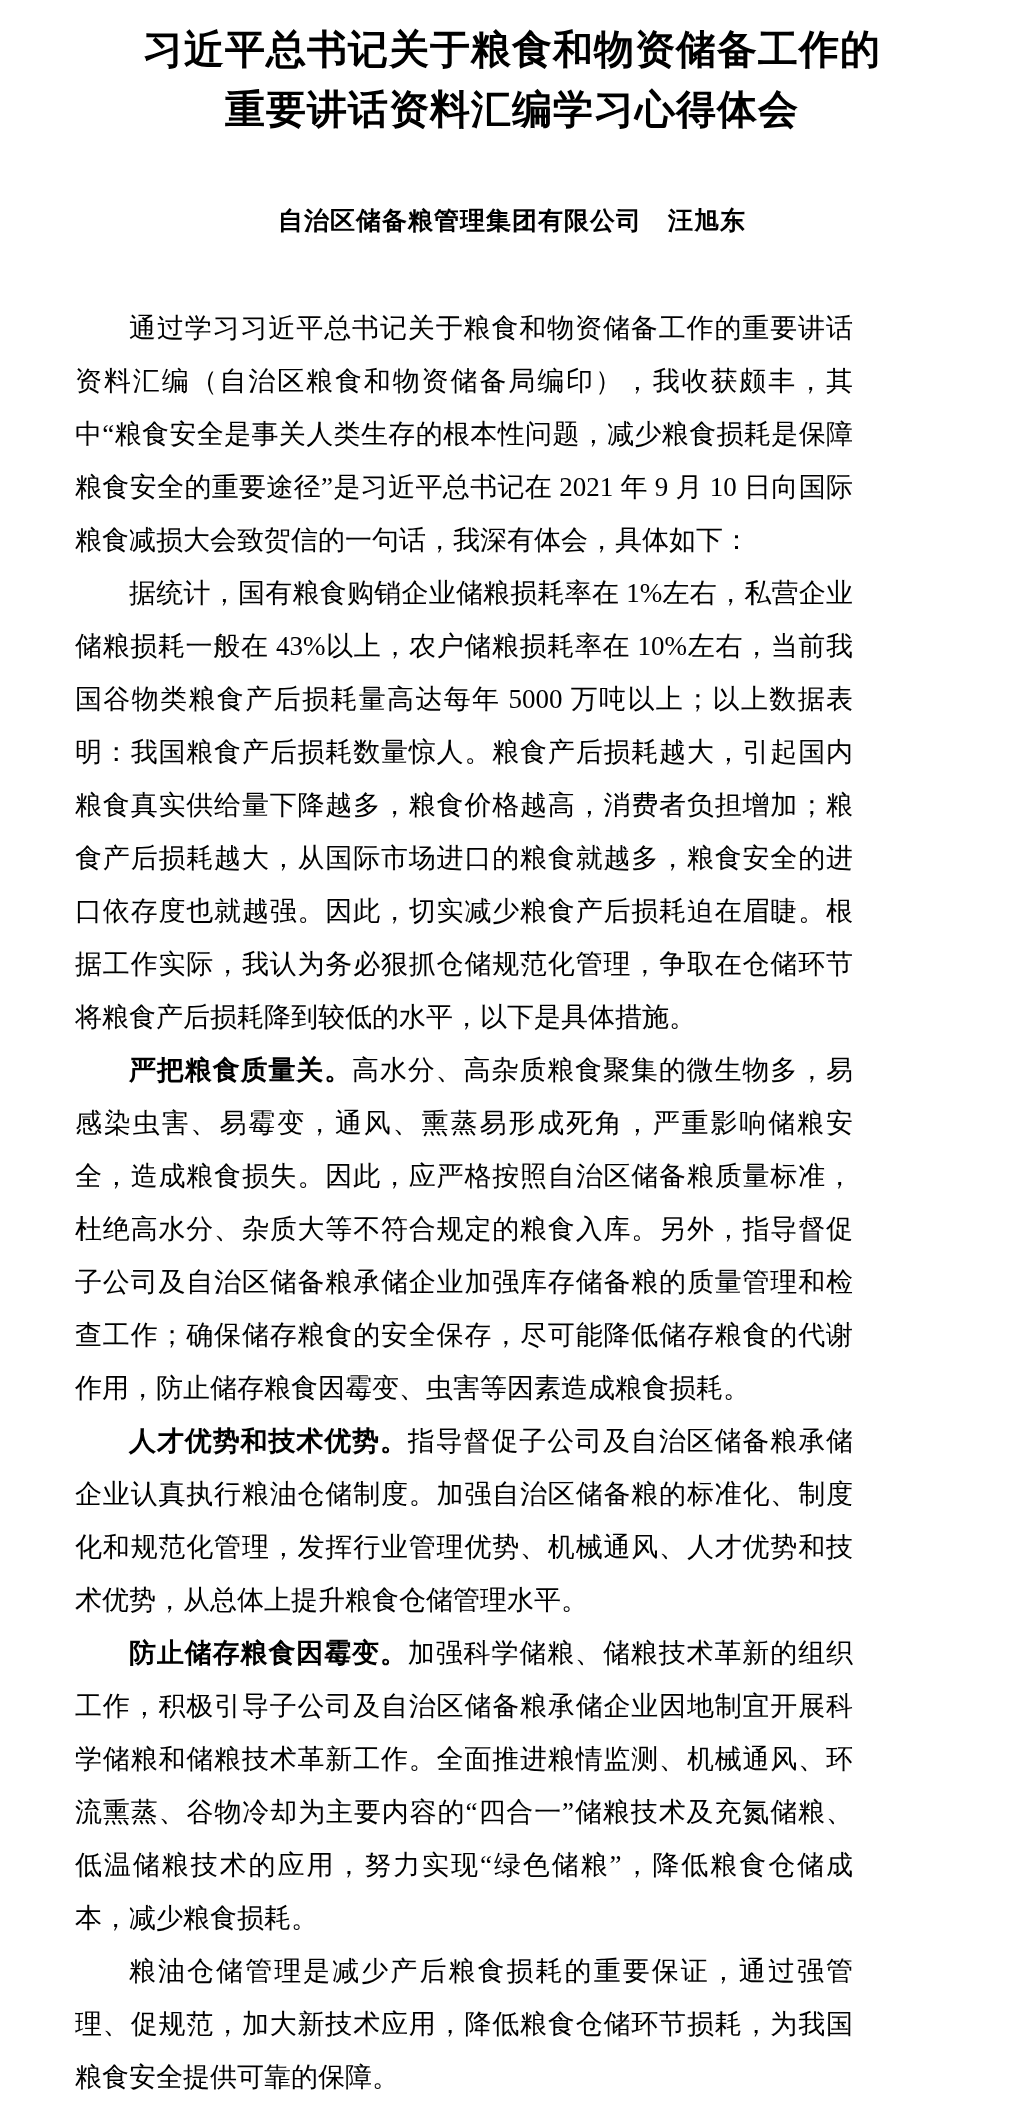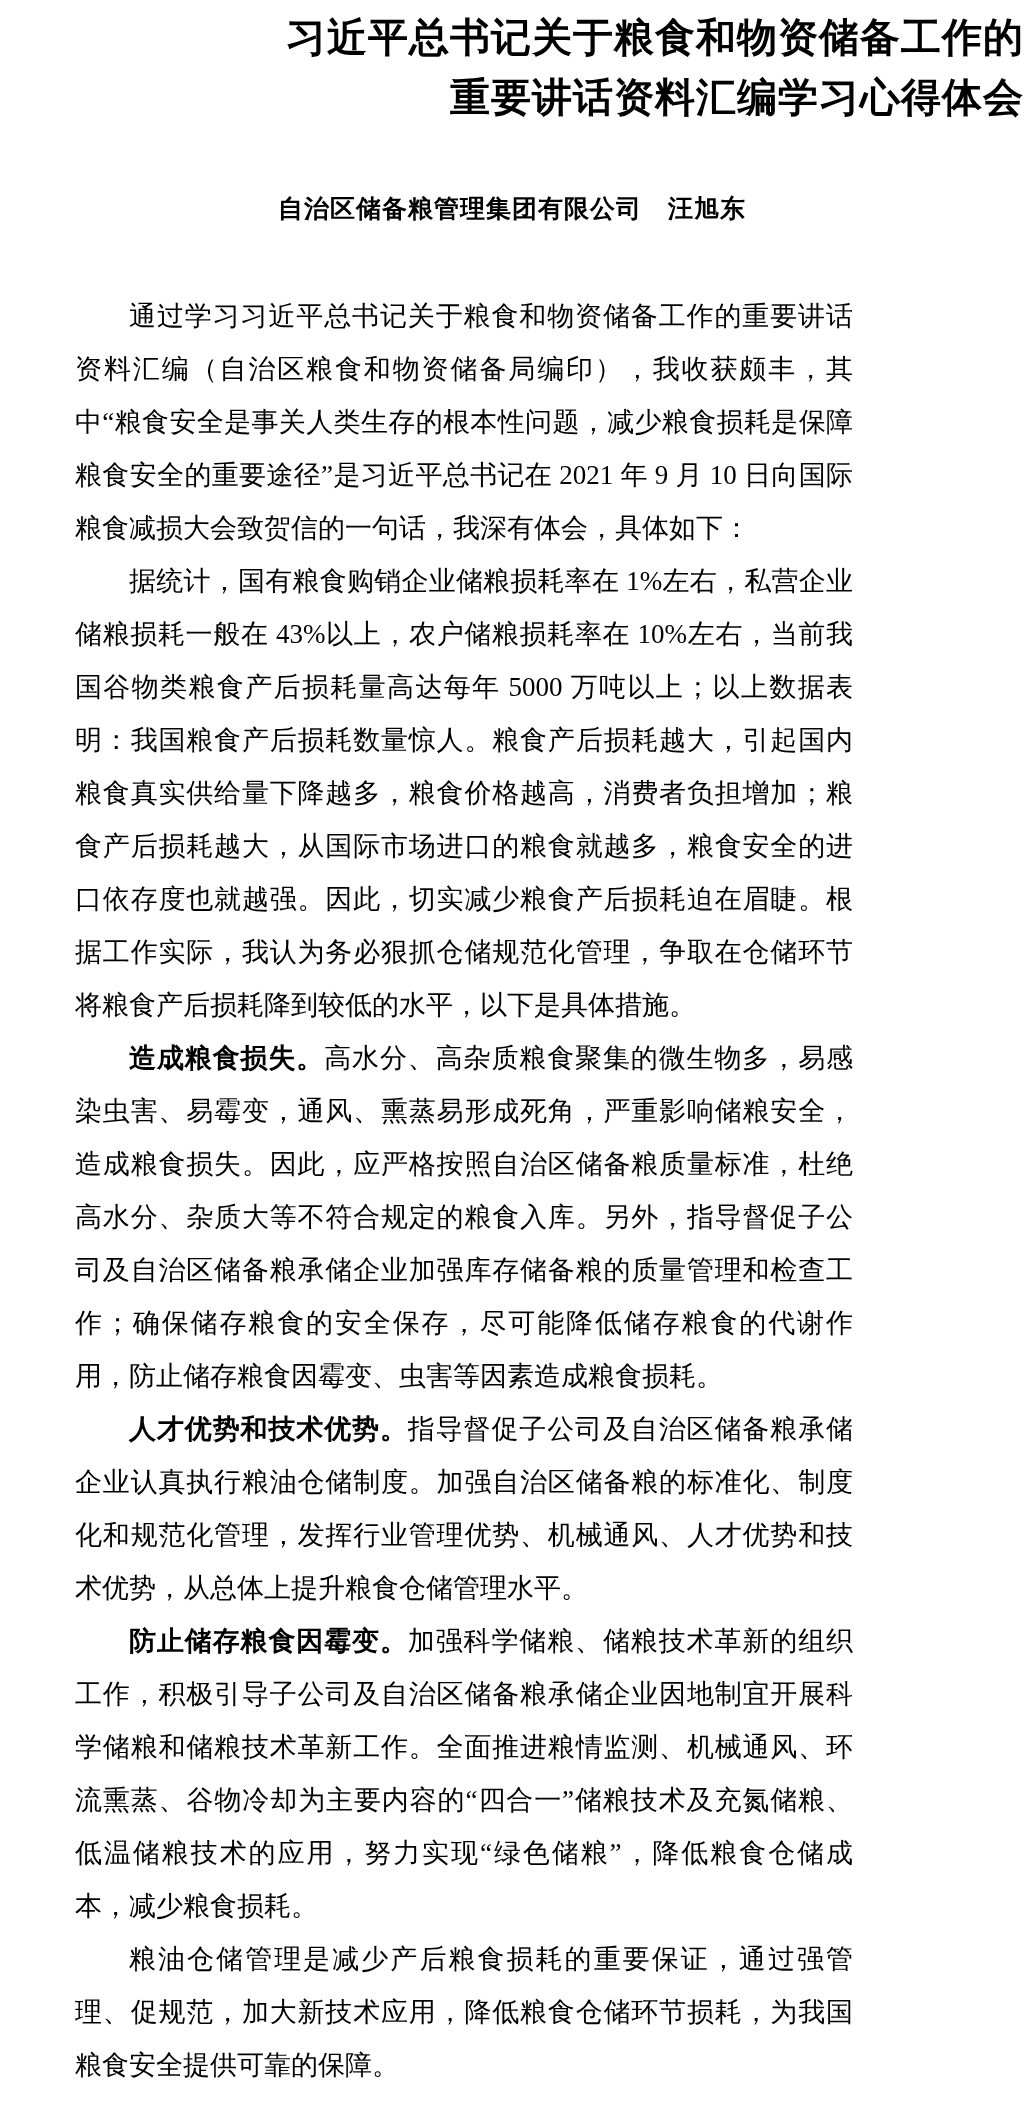--- a/index.html
+++ b/index.html
@@ -10,22 +10,22 @@
   .page {
     position: relative;
     width: 1024px;
     height: 2112px;
     background: #ffffff;
     overflow: hidden;
     font-family: "Liberation Serif", serif;
     color: #000000;
   }
   .title-block {
-    padding-top: 8px;
-    text-align: right;
+    padding-top: 20px;
+    text-align: center;
   }
   .title-line {
     font-size: 40px;
     line-height: 60px;
     font-weight: 700;
     letter-spacing: 1px;
     white-space: nowrap;
   }
   .byline {
     margin-top: 66px;
@@ -60,19 +60,19 @@
   <div class="title-block">
     <div class="title-line">习近平总书记关于粮食和物资储备工作的</div>
     <div class="title-line">重要讲话资料汇编学习心得体会</div>
   </div>
 
   <div class="byline">自治区储备粮管理集团有限公司　汪旭东</div>
 
   <div class="content">
     <p><b class="lead"></b><span>通过学习习近平总书记关于粮食和物资储备工作的重要讲话资料汇编（自治区粮食和物资储备局编印），我收获颇丰，其中“粮食安全是事关人类生存的根本性问题，减少粮食损耗是保障粮食安全的重要途径”是习近平总书记在 2021 年 9 月 10 日向国际粮食减损大会致贺信的一句话，我深有体会，具体如下：</span></p>
     <p><b class="lead"></b><span>据统计，国有粮食购销企业储粮损耗率在 1%左右，私营企业储粮损耗一般在 43%以上，农户储粮损耗率在 10%左右，当前我国谷物类粮食产后损耗量高达每年 5000 万吨以上；以上数据表明：我国粮食产后损耗数量惊人。粮食产后损耗越大，引起国内粮食真实供给量下降越多，粮食价格越高，消费者负担增加；粮食产后损耗越大，从国际市场进口的粮食就越多，粮食安全的进口依存度也就越强。因此，切实减少粮食产后损耗迫在眉睫。根据工作实际，我认为务必狠抓仓储规范化管理，争取在仓储环节将粮食产后损耗降到较低的水平，以下是具体措施。</span></p>
-    <p><b class="lead">造成粮食损失。</b><span>高水分、高杂质粮食聚集的微生物多，易感染虫害、易霉变，通风、熏蒸易形成死角，严重影响储粮安全，造成粮食损失。因此，应严格按照自治区储备粮质量标准，杜绝高水分、杂质大等不符合规定的粮食入库。另外，指导督促子公司及自治区储备粮承储企业加强库存储备粮的质量管理和检查工作；确保储存粮食的安全保存，尽可能降低储存粮食的代谢作用，防止储存粮食因霉变、虫害等因素造成粮食损耗。</span></p>
+    <p><b class="lead">严把粮食质量关。</b><span>高水分、高杂质粮食聚集的微生物多，易感染虫害、易霉变，通风、熏蒸易形成死角，严重影响储粮安全，造成粮食损失。因此，应严格按照自治区储备粮质量标准，杜绝高水分、杂质大等不符合规定的粮食入库。另外，指导督促子公司及自治区储备粮承储企业加强库存储备粮的质量管理和检查工作；确保储存粮食的安全保存，尽可能降低储存粮食的代谢作用，防止储存粮食因霉变、虫害等因素造成粮食损耗。</span></p>
     <p><b class="lead">人才优势和技术优势。</b><span>指导督促子公司及自治区储备粮承储企业认真执行粮油仓储制度。加强自治区储备粮的标准化、制度化和规范化管理，发挥行业管理优势、机械通风、人才优势和技术优势，从总体上提升粮食仓储管理水平。</span></p>
     <p><b class="lead">防止储存粮食因霉变。</b><span>加强科学储粮、储粮技术革新的组织工作，积极引导子公司及自治区储备粮承储企业因地制宜开展科学储粮和储粮技术革新工作。全面推进粮情监测、机械通风、环流熏蒸、谷物冷却为主要内容的“四合一”储粮技术及充氮储粮、低温储粮技术的应用，努力实现“绿色储粮”，降低粮食仓储成本，减少粮食损耗。</span></p>
     <p><b class="lead"></b><span>粮油仓储管理是减少产后粮食损耗的重要保证，通过强管理、促规范，加大新技术应用，降低粮食仓储环节损耗，为我国粮食安全提供可靠的保障。</span></p>
   </div>
 
 </div>
 
 </body></html>

